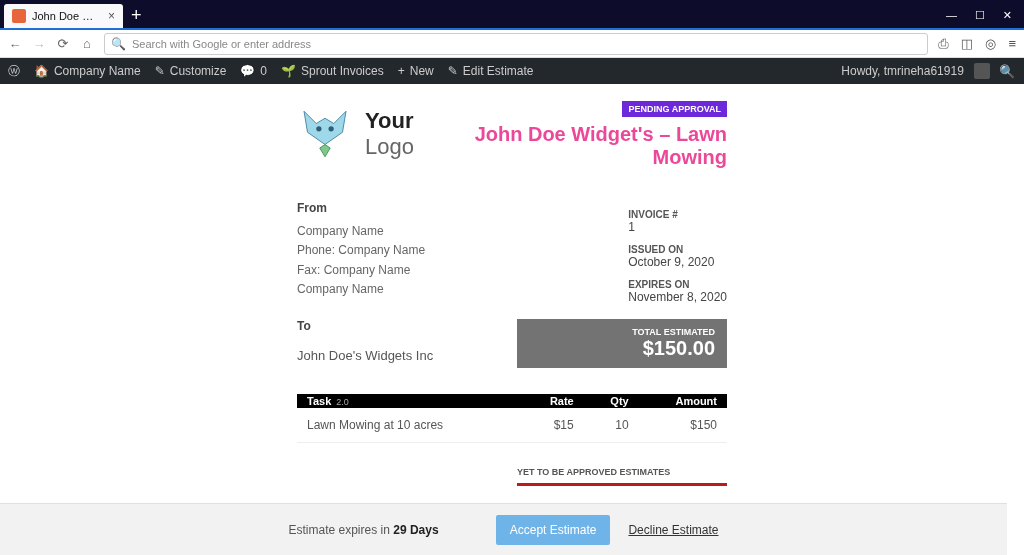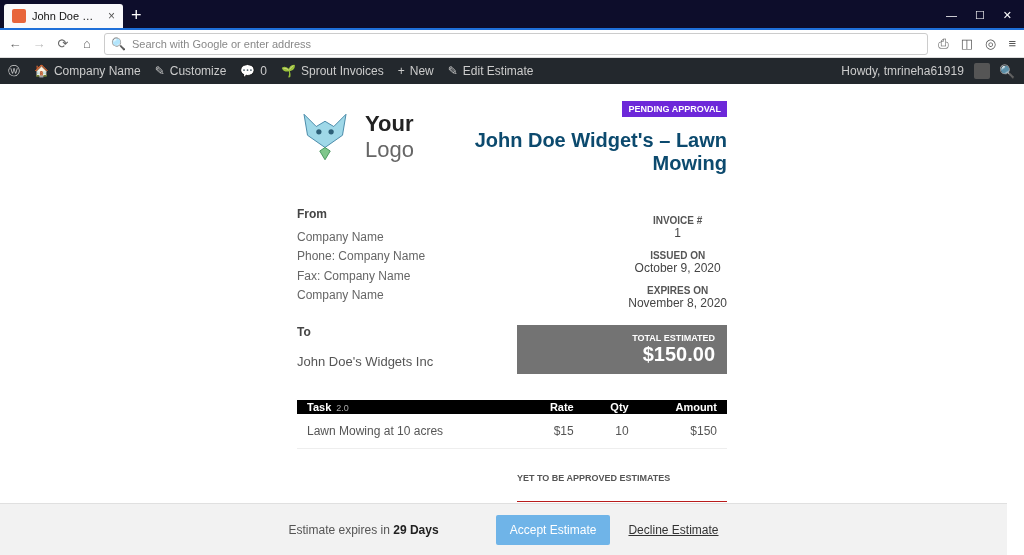--- a/index.html
+++ b/index.html
@@ -25,42 +25,42 @@
   .wpbar .searchico { font-size:13px; }
   
   .viewport { position:relative; height:calc(555px - 28px - 30px - 26px); overflow-y:scroll; background:#fff; }
   .sheet { width:430px; margin:14px auto 0 auto; padding-bottom:90px; }
   .header-row { display:flex; align-items:center; gap:12px; }
   .logo { width:56px; height:56px; display:flex; align-items:center; justify-content:center; }
   .brand { font-size:22px; font-weight:400; color:#666; }
   .brand b { color:#222; font-weight:700; }
   .title-col { margin-left:auto; text-align:right; }
   .badge { background:#6d28d9; color:#fff; font-size:9px; font-weight:700; padding:3px 6px; display:inline-block; }
-  .doc-title { font-size:20px; font-weight:700; color:#0c4a6e; margin-top:12px; }
+  .doc-title { font-size:20px; font-weight:700; color:#ec4899; margin-top:6px; }
   .meta { display:flex; margin-top:30px; }
   .meta .left { flex:1; font-size:12px; color:#666; line-height:1.6; }
   .meta .left h4 { color:#444; font-size:12px; font-weight:700; margin-bottom:4px; }
-  .meta .right { text-align:center; font-size:12px; color:#555; }
+  .meta .right { text-align:left; font-size:12px; color:#555; }
   .meta .right .lbl { font-size:10px; font-weight:700; color:#555; margin-top:10px; }
   .meta .right .val { font-size:12px; color:#444; }
   .to-block { margin-top:18px; }
   .to-block h4 { font-size:12px; font-weight:700; color:#444; }
   .to-block .name { font-size:13px; color:#555; margin-top:10px; }
   .total-box { background:#737373; color:#fff; text-align:right; padding:8px 12px; margin-top:-48px; width:210px; float:right; }
   .total-box .lbl { font-size:9px; font-weight:700; }
   .total-box .amt { font-size:20px; font-weight:700; }
   .clear { clear:both; }
   table.items { width:100%; margin-top:26px; border-collapse:collapse; font-size:12px; }
   table.items thead th { background:#000000; color:#fff; font-weight:700; font-size:11px; padding:1px 10px; text-align:right; }
   table.items thead th:first-child { text-align:left; }
   table.items thead th .sub { font-weight:400; font-size:9px; color:#aaa; margin-left:2px; }
   table.items tbody td { padding:10px 10px; color:#555; text-align:right; border-bottom:1px solid #eee; }
   table.items tbody td:first-child { text-align:left; }
   .summary { width:210px; margin-left:auto; margin-top:24px; font-size:11px; color:#555; }
-  .summary .hdr { font-size:9px; font-weight:700; color:#555; border-bottom:1px solid #b91c1c; padding-bottom:18px; margin-bottom:16px; }
+  .summary .hdr { font-size:9px; font-weight:700; color:#555; border-bottom:3px solid #b91c1c; padding-bottom:6px; margin-bottom:16px; }
   .summary .row { display:flex; justify-content:space-between; margin:8px 0; }
   .summary .row .v { font-weight:700; color:#222; font-size:12px; }
   
   .footerbar { position:absolute; left:0; right:17px; bottom:0; height:52px; background:#f2f2f2; border-top:1px solid #e0e0e0; display:flex; align-items:center; }
   .footerbar .inner { width:430px; margin:0 auto; display:flex; align-items:center; font-size:12px; color:#555; }
   .footerbar .exp b { color:#222; }
   .footerbar .actions { margin-left:auto; display:flex; align-items:center; gap:18px; }
   .btn-accept { background:#6fb4e8; color:#fff; border:none; padding:8px 14px; font-size:12px; border-radius:2px; cursor:pointer; }
   .lnk-decline { color:#333; text-decoration:underline; font-size:12px; cursor:pointer; }
   

